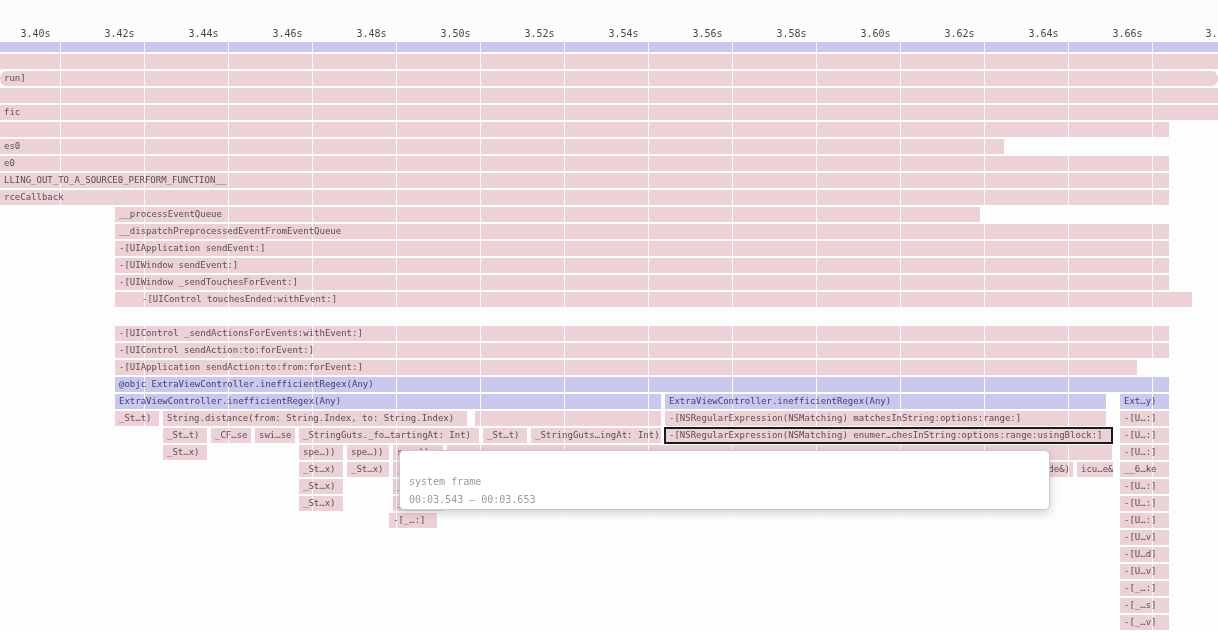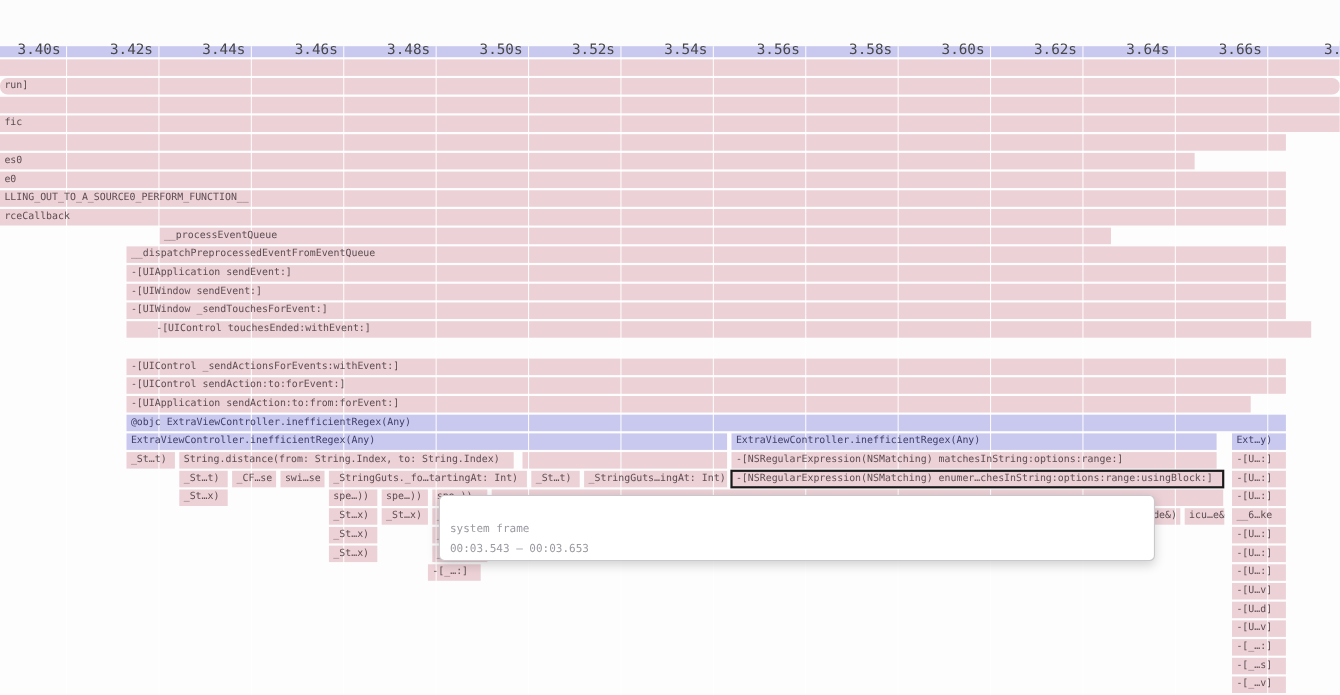--- a/index.html
+++ b/index.html
@@ -10,22 +10,22 @@
   html,body{margin:0;padding:0;}
   body{
     width:1218px;height:632px;position:relative;overflow:hidden;
     background:#fdfdfe;font-family:"DejaVu Sans Mono", monospace;
   }
   #ruler{
     position:absolute;left:0;top:0;width:1218px;height:42px;
     background:#fcfcfd;z-index:8;
   }
   .tick-label{
-    position:absolute;top:38px;transform:translateX(-50%);
-    font-size:13px;color:var(--ruler-text);white-space:nowrap;
+    position:absolute;top:28px;transform:translateX(-50%);
+    font-size:10px;color:var(--ruler-text);white-space:nowrap;
   }
   #flame{position:absolute;left:0;top:0;width:1218px;height:632px;}
   .block{
     position:absolute;height:15px;line-height:15px;font-size:9px;
     white-space:nowrap;overflow:hidden;cursor:default;
   }
   .block.pink{background:var(--pink);color:var(--pink-text);}
   .block.purple{background:var(--purple);color:var(--purple-text);}
   .block span{position:relative;z-index:6;padding-left:4px;display:block;overflow:hidden;white-space:nowrap;}
   .block.ra span{text-align:right;padding-right:3px;padding-left:0;}
@@ -55,33 +55,33 @@
     <div class="block purple" style="left: 0px; top: 37px; width: 1218px;"></div>
     <div class="block pink" style="left: 0px; top: 54px; width: 1218px;"></div>
     <div class="block pink" style="left: 0px; top: 71px; width: 1218px; border-radius: 7px;">
       <span>run]</span>
     </div>
     <div class="block pink" style="left: 0px; top: 88px; width: 1218px;"></div>
     <div class="block pink" style="left: 0px; top: 105px; width: 1218px;">
       <span>fic</span>
     </div>
     <div class="block pink" style="left: 0px; top: 122px; width: 1169px;"></div>
-    <div class="block pink" style="left: 0px; top: 139px; width: 1086px;">
+    <div class="block pink" style="left: 0px; top: 139px; width: 1004px;">
       <span>es0</span>
     </div>
     <div class="block pink" style="left: 0px; top: 156px; width: 1169px;">
       <span>e0</span>
     </div>
     <div class="block pink" style="left: 0px; top: 173px; width: 1169px;">
       <span>LLING_OUT_TO_A_SOURCE0_PERFORM_FUNCTION__</span>
     </div>
     <div class="block pink" style="left: 0px; top: 190px; width: 1169px;">
       <span>rceCallback</span>
     </div>
-    <div class="block pink" style="left: 115px; top: 207px; width: 865px; margin-left: 30px;">
+    <div class="block pink" style="left: 115px; top: 207px; width: 865px;">
       <span>__processEventQueue</span>
     </div>
     <div class="block pink" style="left: 115px; top: 224px; width: 1054px;">
       <span>__dispatchPreprocessedEventFromEventQueue</span>
     </div>
     <div class="block pink" style="left: 115px; top: 241px; width: 1054px;">
       <span>-[UIApplication sendEvent:]</span>
     </div>
     <div class="block pink" style="left: 115px; top: 275px; width: 1054px;">
       <span>-[UIWindow _sendTouchesForEvent:]</span>

